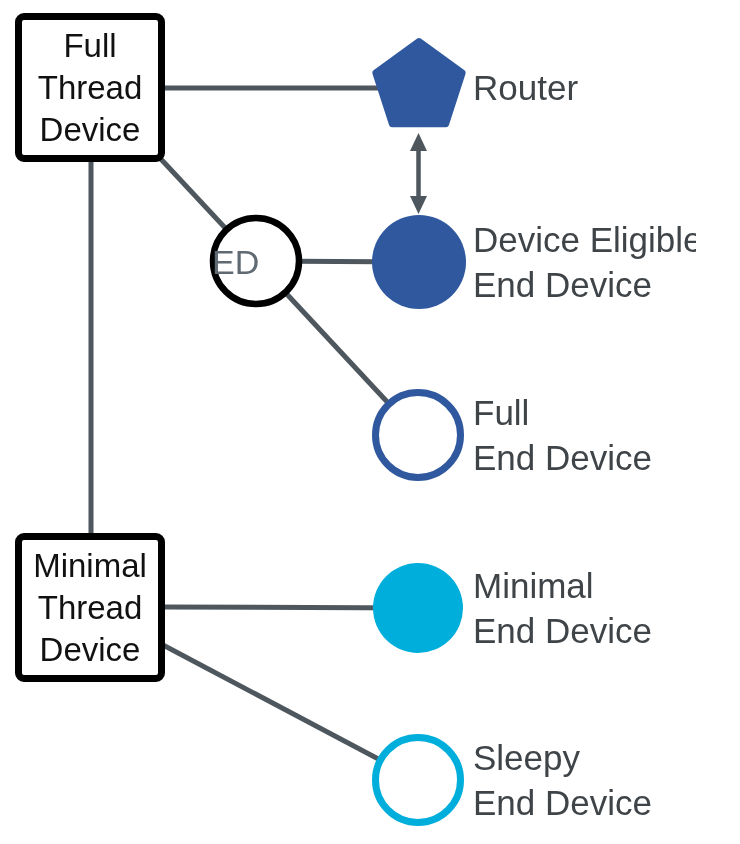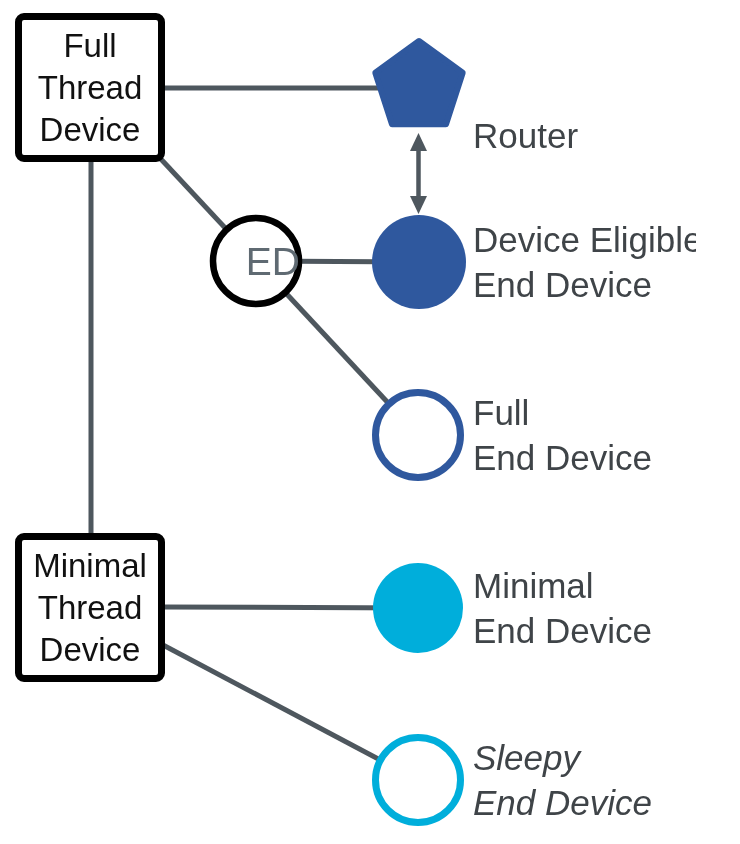--- a/index.html
+++ b/index.html
@@ -39,38 +39,38 @@
   .device-box.ftd { left: 15px; top: 13px; }
   .device-box.mtd { left: 15px; top: 533px; }
 
   .ed-badge-label {
     position: absolute;
     left: 212px;
     top: 244px;
     width: 88px;
     height: 36px;
     line-height: 36px;
-    text-align: right;
-    font-size: 39px;
+    text-align: left;
+    font-size: 34px;
     color: #5f6a72;
   }
 
   .shape-label {
     position: absolute;
     left: 473px;
     font-size: 35px;
     line-height: 45px;
     color: #3f4448;
     white-space: nowrap;
   }
-  .shape-label.router { top: 65px; margin-top: 48px; }
+  .shape-label.router { top: 65px; }
   .shape-label.reed   { top: 217px; }
   .shape-label.fed    { top: 390px; }
   .shape-label.med    { top: 563px; }
-  .shape-label.sed    { top: 735px; font-style: italic; }
+  .shape-label.sed    { top: 735px; }
 </style>
 </head>
 <body>
 
 <div class="canvas">
 
   <svg class="edges-layer" viewBox="0 0 740 844" xmlns="http://www.w3.org/2000/svg">
 
     <line x1="163" y1="88" x2="390" y2="88" stroke-width="5" stroke="#4e575e"></line>
     <line x1="91" y1="158" x2="91" y2="540" stroke-width="5" stroke="#4e575e"></line>

